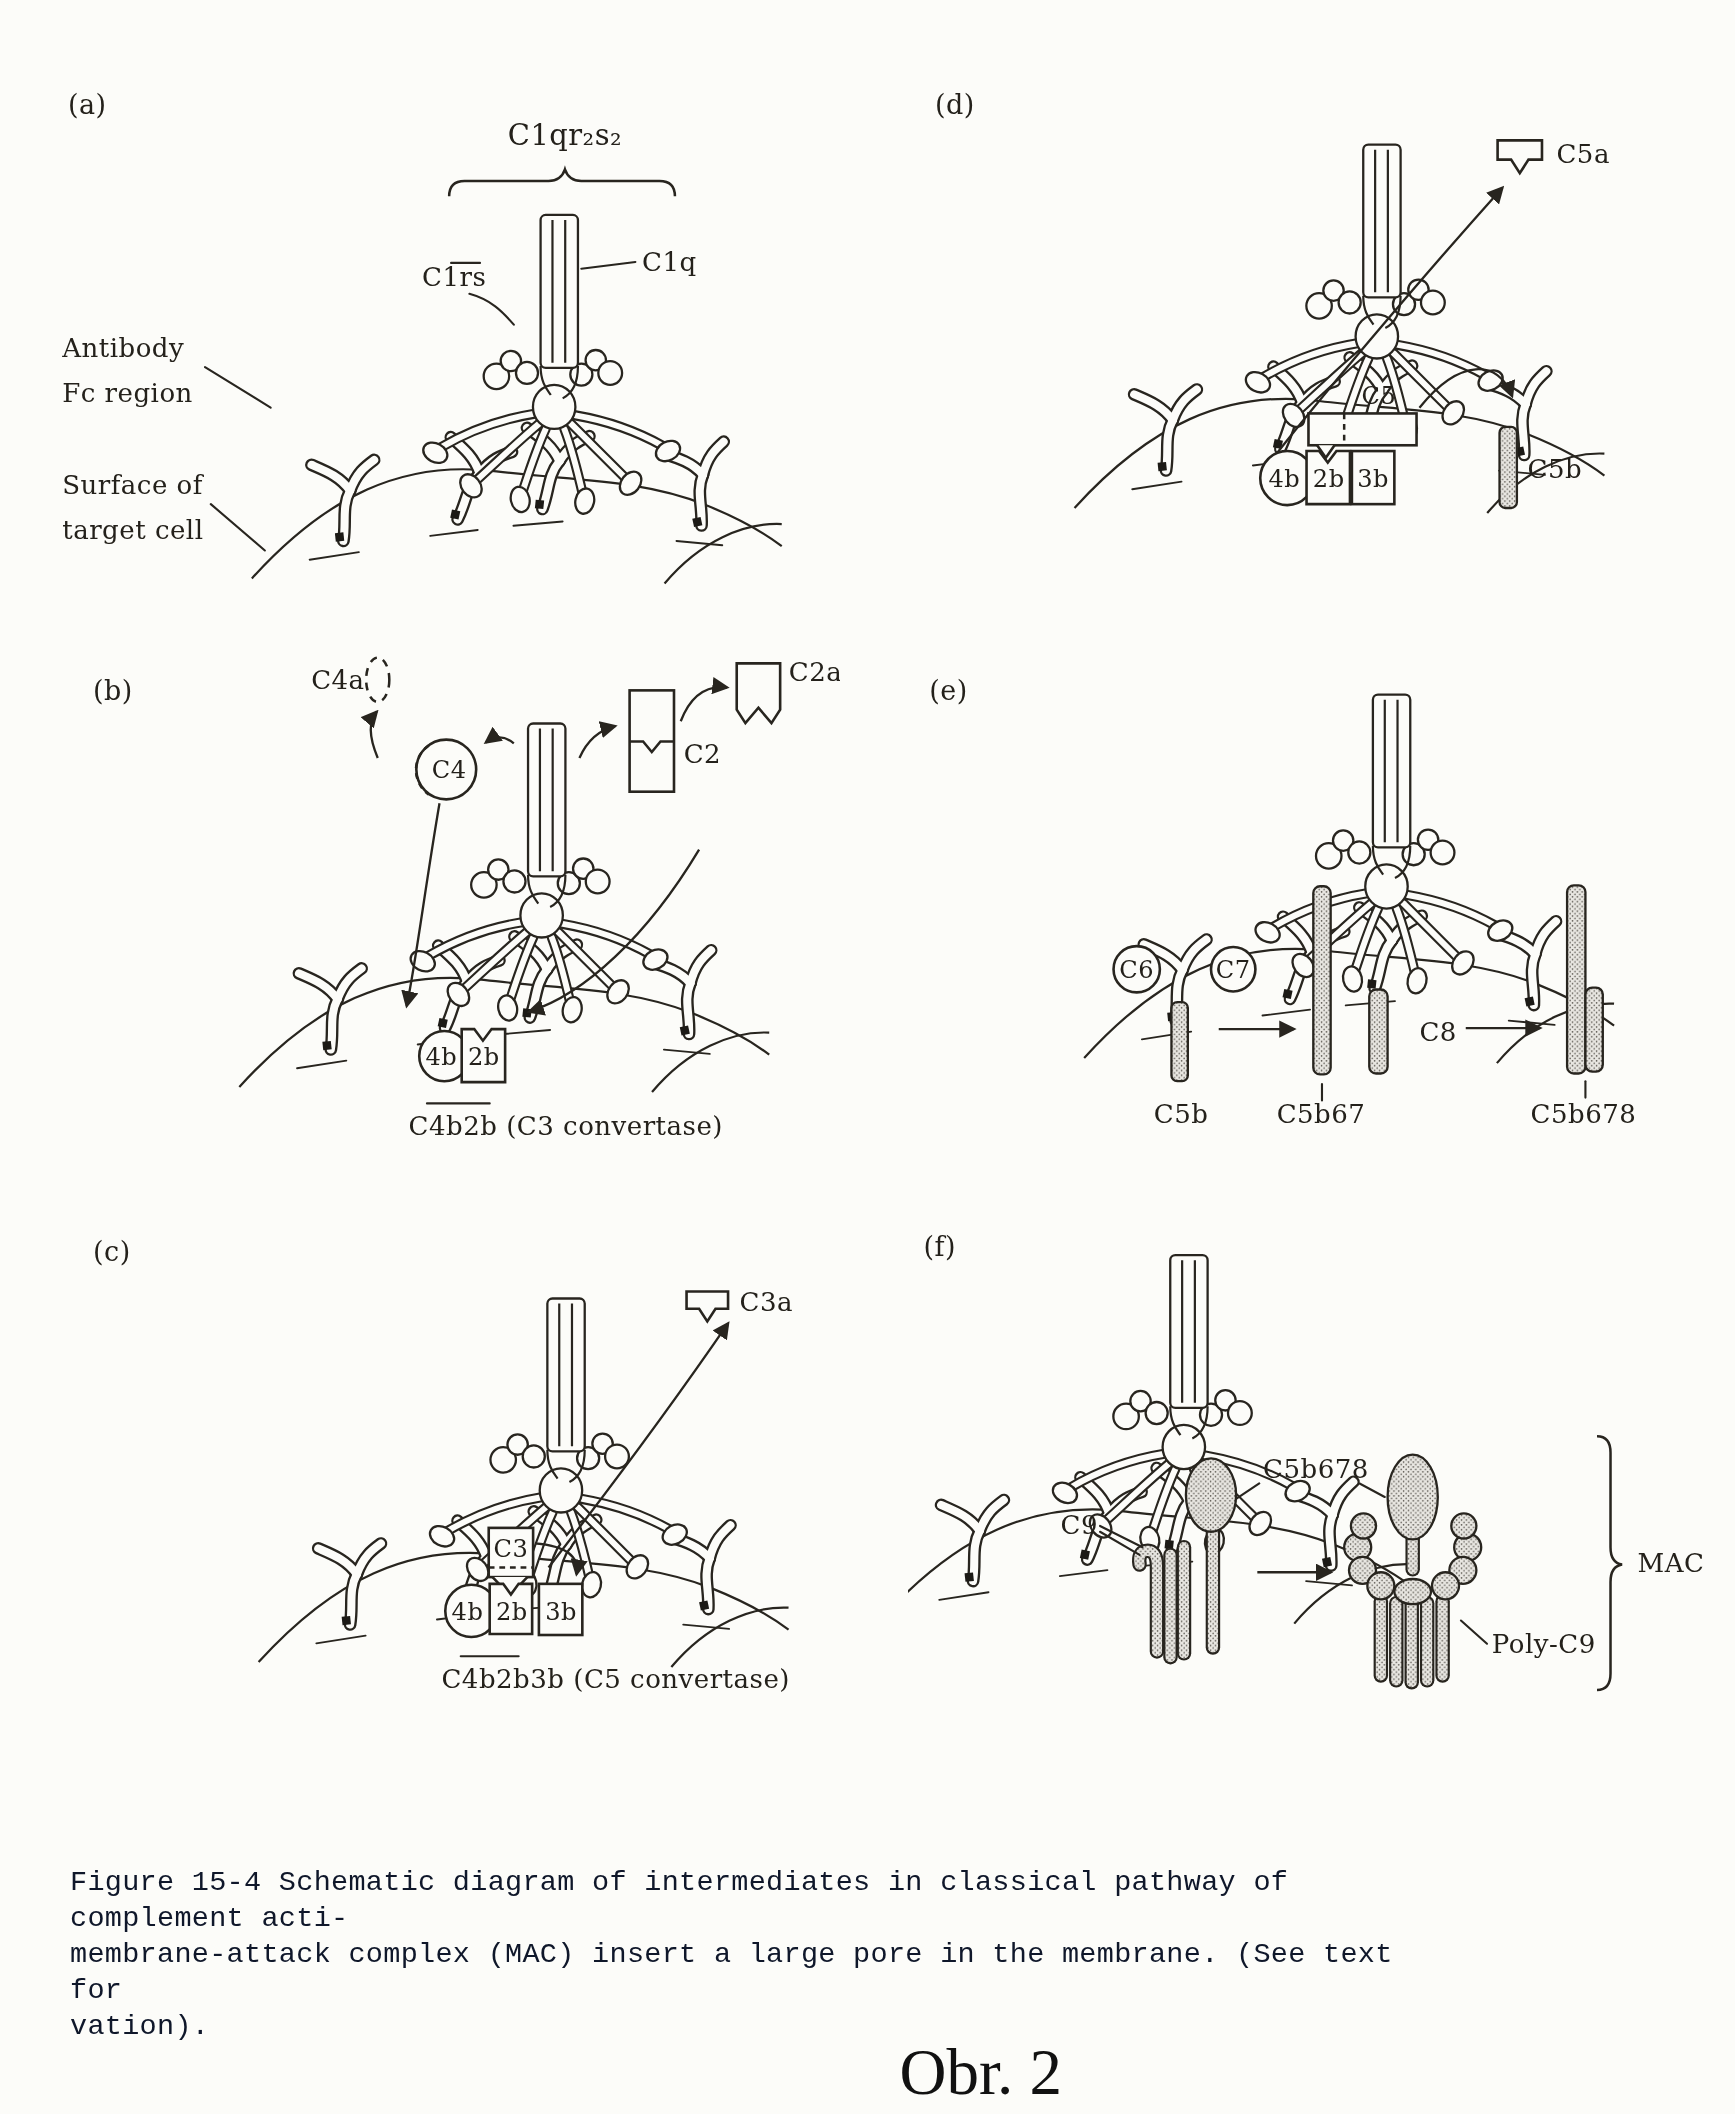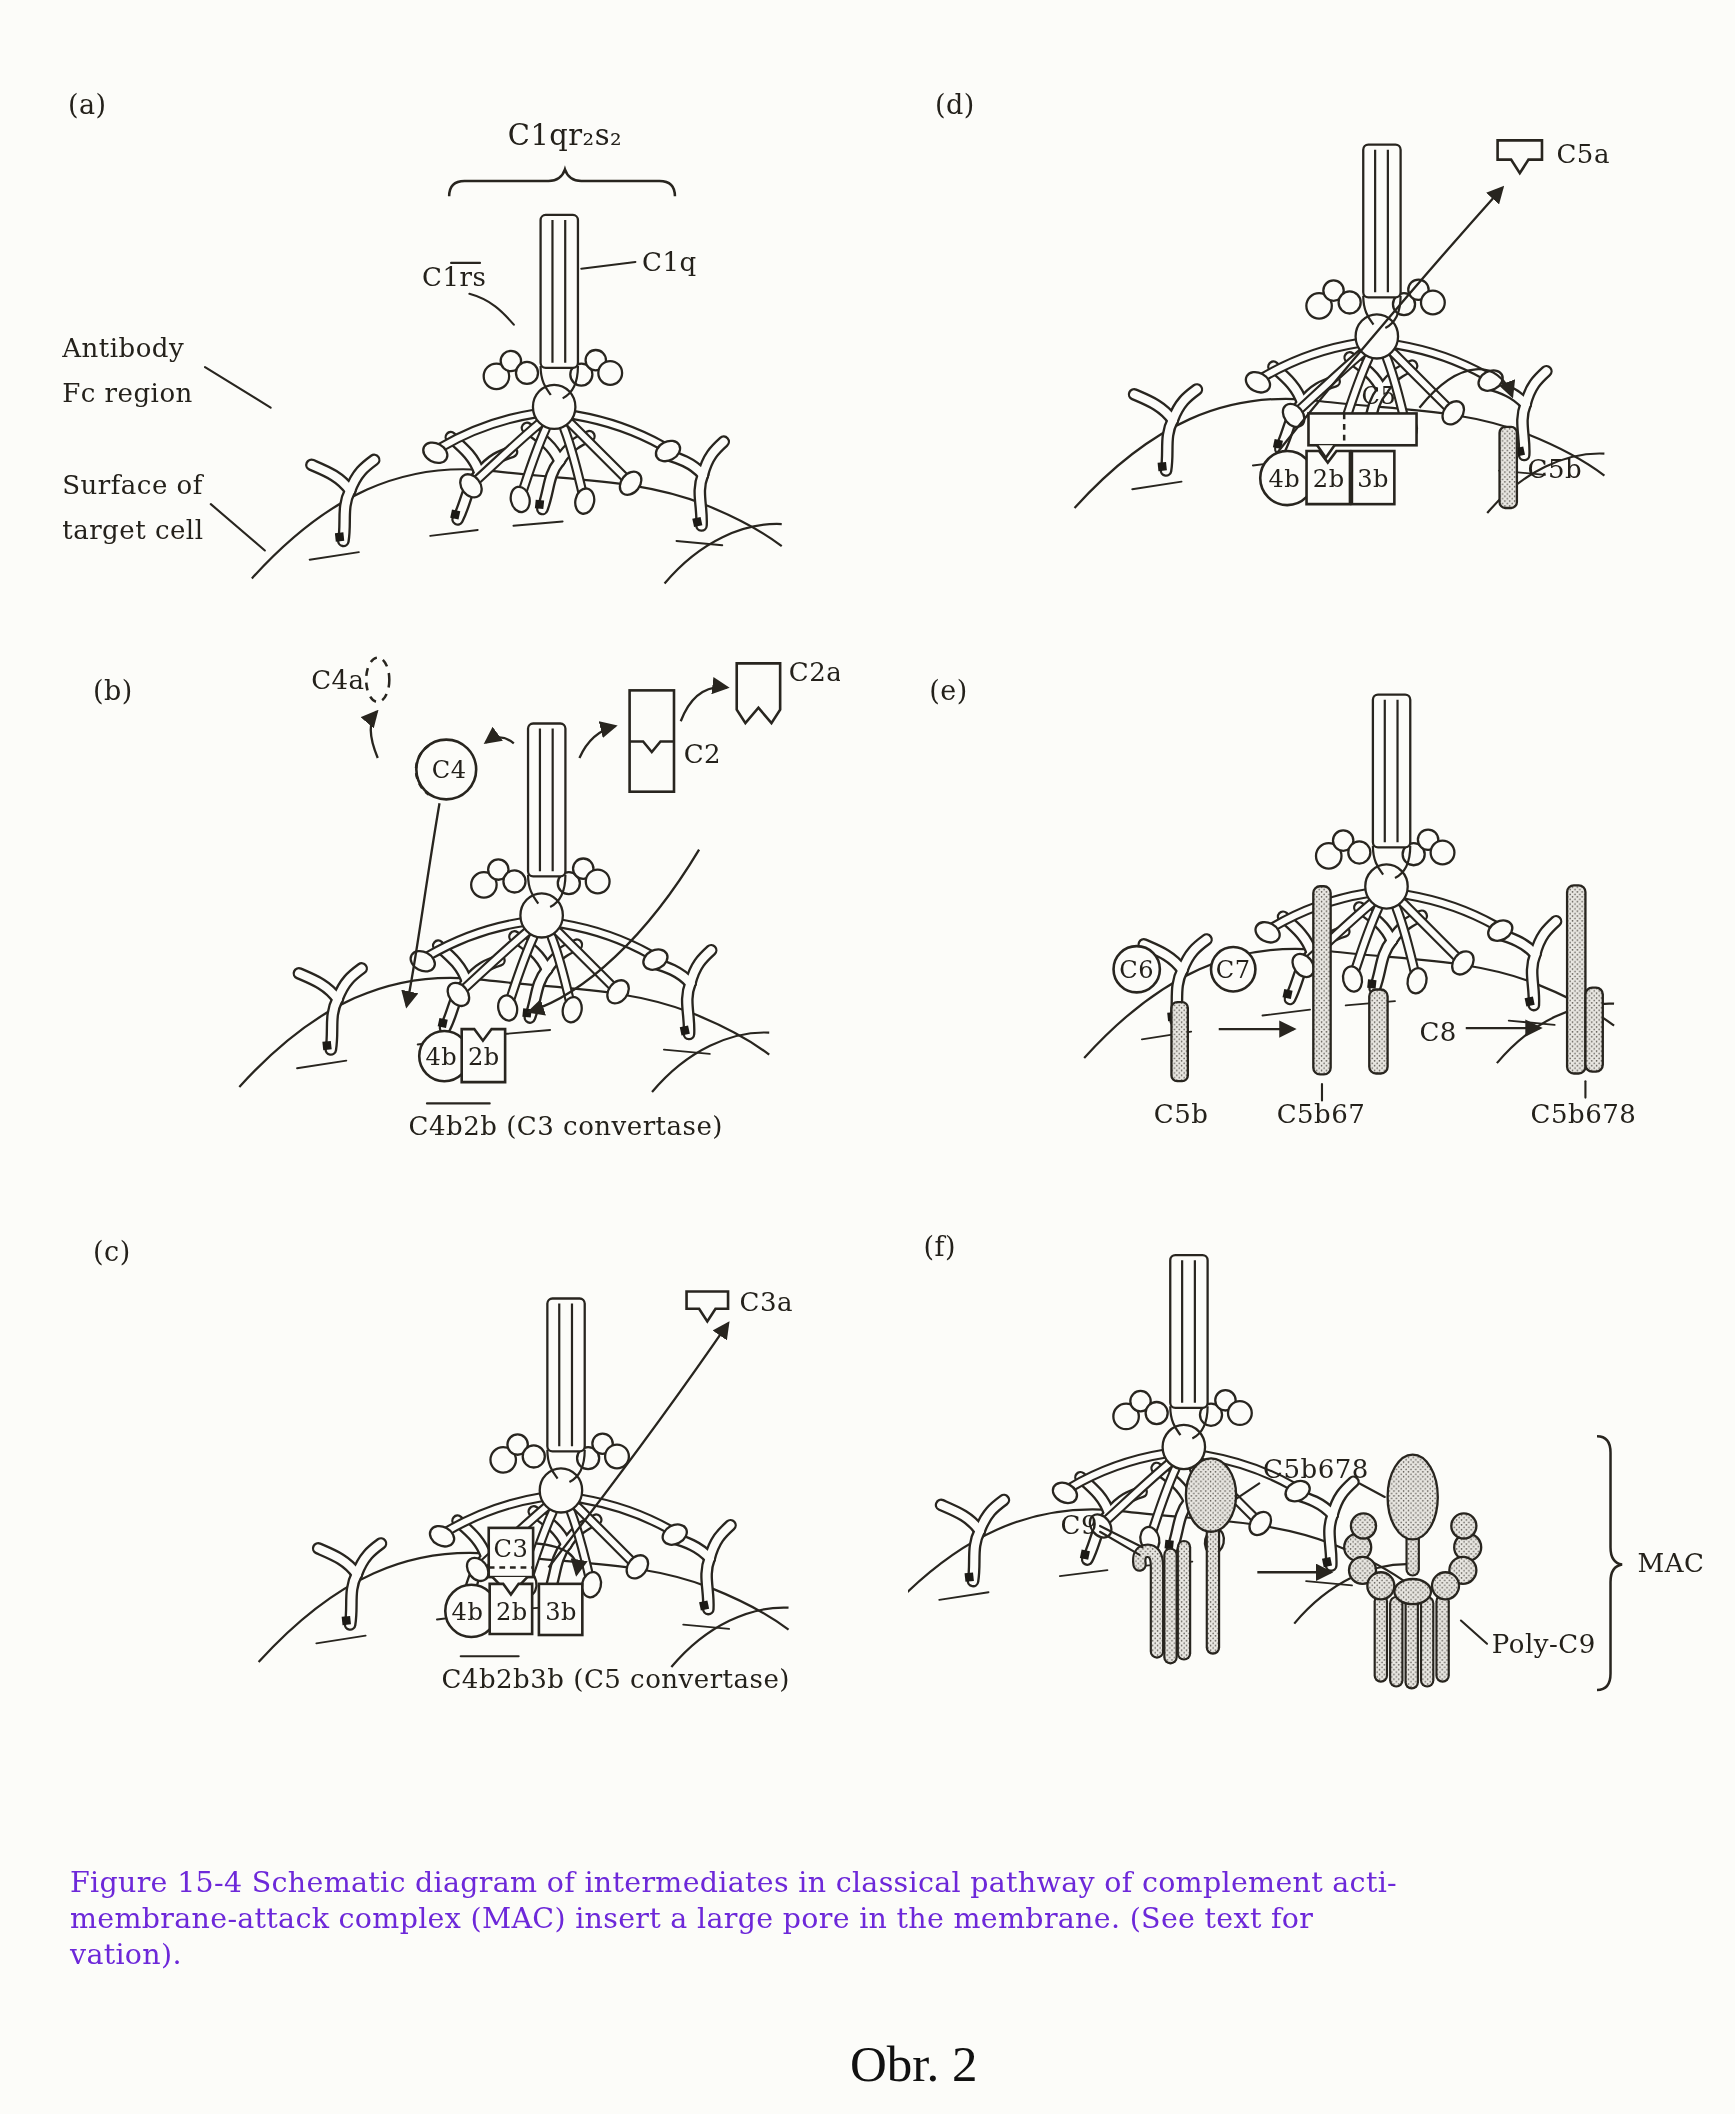--- a/index.html
+++ b/index.html
@@ -17,23 +17,23 @@
   .dash {stroke-dasharray:8 7;}
   .dash2{stroke-dasharray:6 5;}
   .arrow{fill:none;stroke:#28251f;stroke-width:2.4;marker-end:url(#ah);}
   .stip {fill:url(#stip);stroke:#28251f;stroke-width:2.4;}
   .sb{fill:none;stroke:#28251f;stroke-width:15;stroke-linecap:round;}
   .sf{fill:none;stroke:url(#stip);stroke-width:10.5;stroke-linecap:round;}
   .t   {font-family:"DejaVu Serif",serif;fill:#24211b;letter-spacing:.5px;}
   .t30{font-size:30px;} .t28{font-size:28px;} .t27{font-size:27px;} .t25{font-size:25px;}
   .mid{text-anchor:middle;}
   #caption{position:absolute;left:70px;top:1865px;width:1390px;
-           font-size:28.5px;line-height:36px;color:#6d28d9;letter-spacing:0.3px;}
-  #obr{position:absolute;left:850px;top:2035px;width:212px;text-align:left;
-       font-size:51px;color:#111;font-family:"Liberation Serif","DejaVu Serif",serif;}
+           font-size:28.5px;line-height:36px;color:#0f172a;letter-spacing:0.3px;font-family:Liberation Mono, monospace;}
+  #obr{position:absolute;left:850px;top:2035px;width:212px;text-align:right;
+       font-size:65px;color:#111;font-family:"Liberation Serif","DejaVu Serif",serif;}
 </style>
 </head>
 <body>
 
 <div id="page">
 
 <svg width="0" height="0" style="position:absolute" aria-hidden="true">
   <defs>
     <pattern id="stip" width="5" height="5" patternUnits="userSpaceOnUse">
       <rect width="5" height="5" fill="#e9e7e2"></rect>

